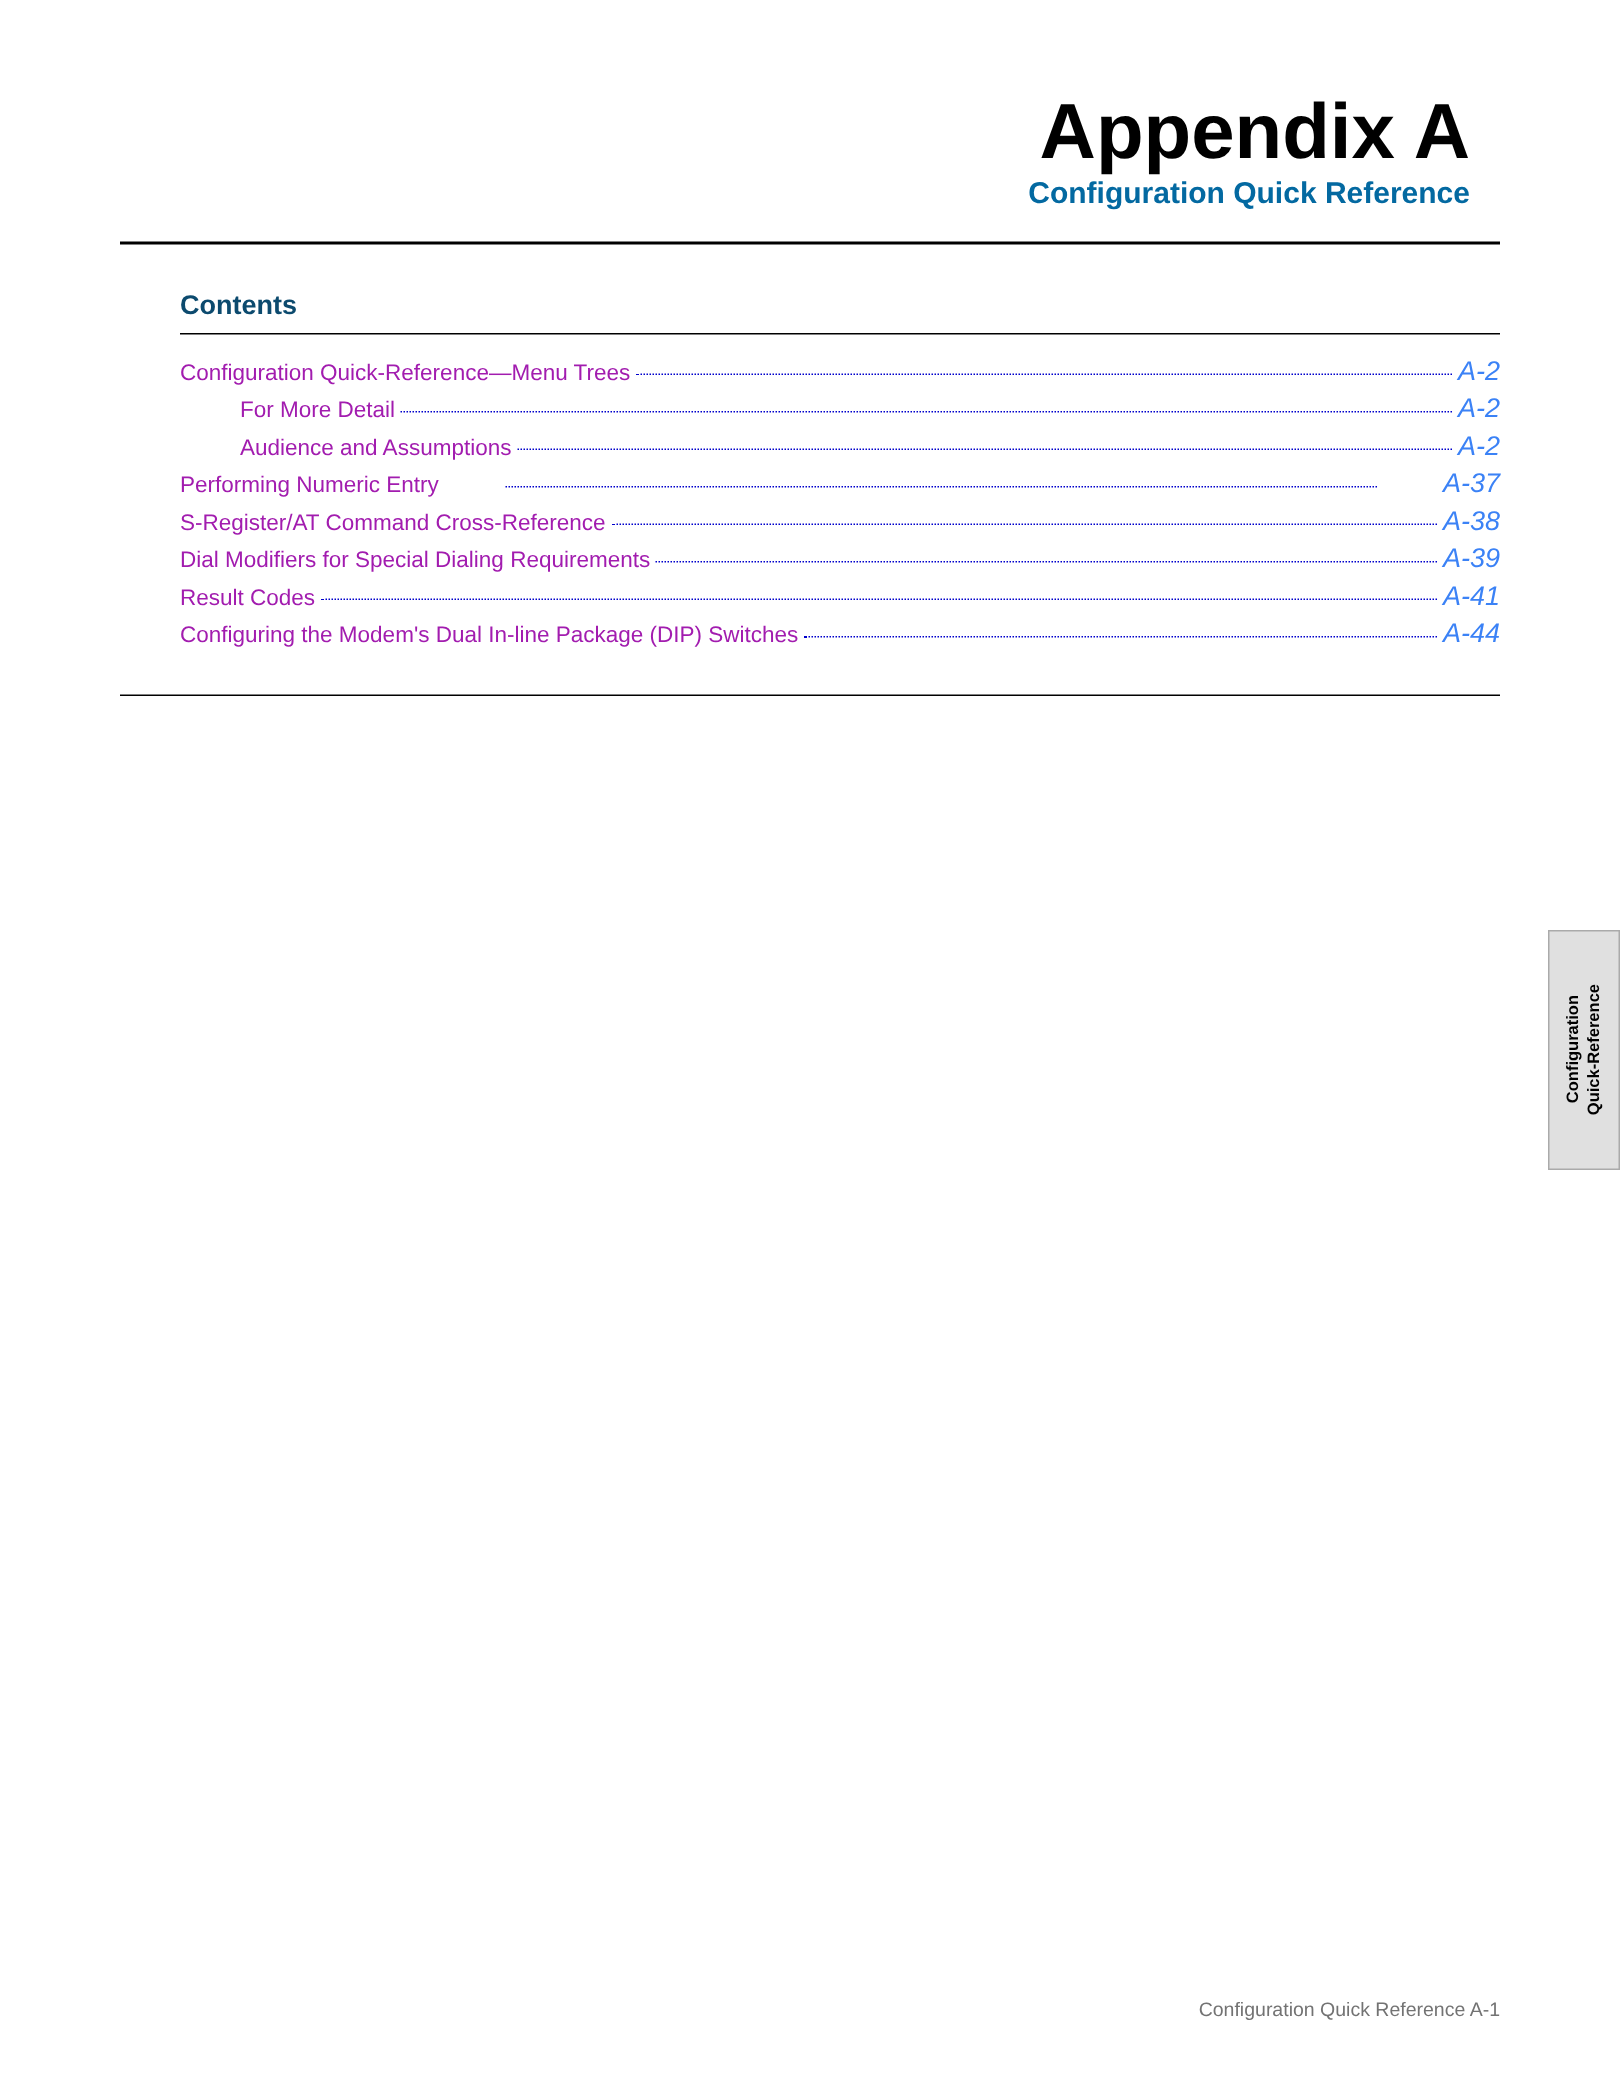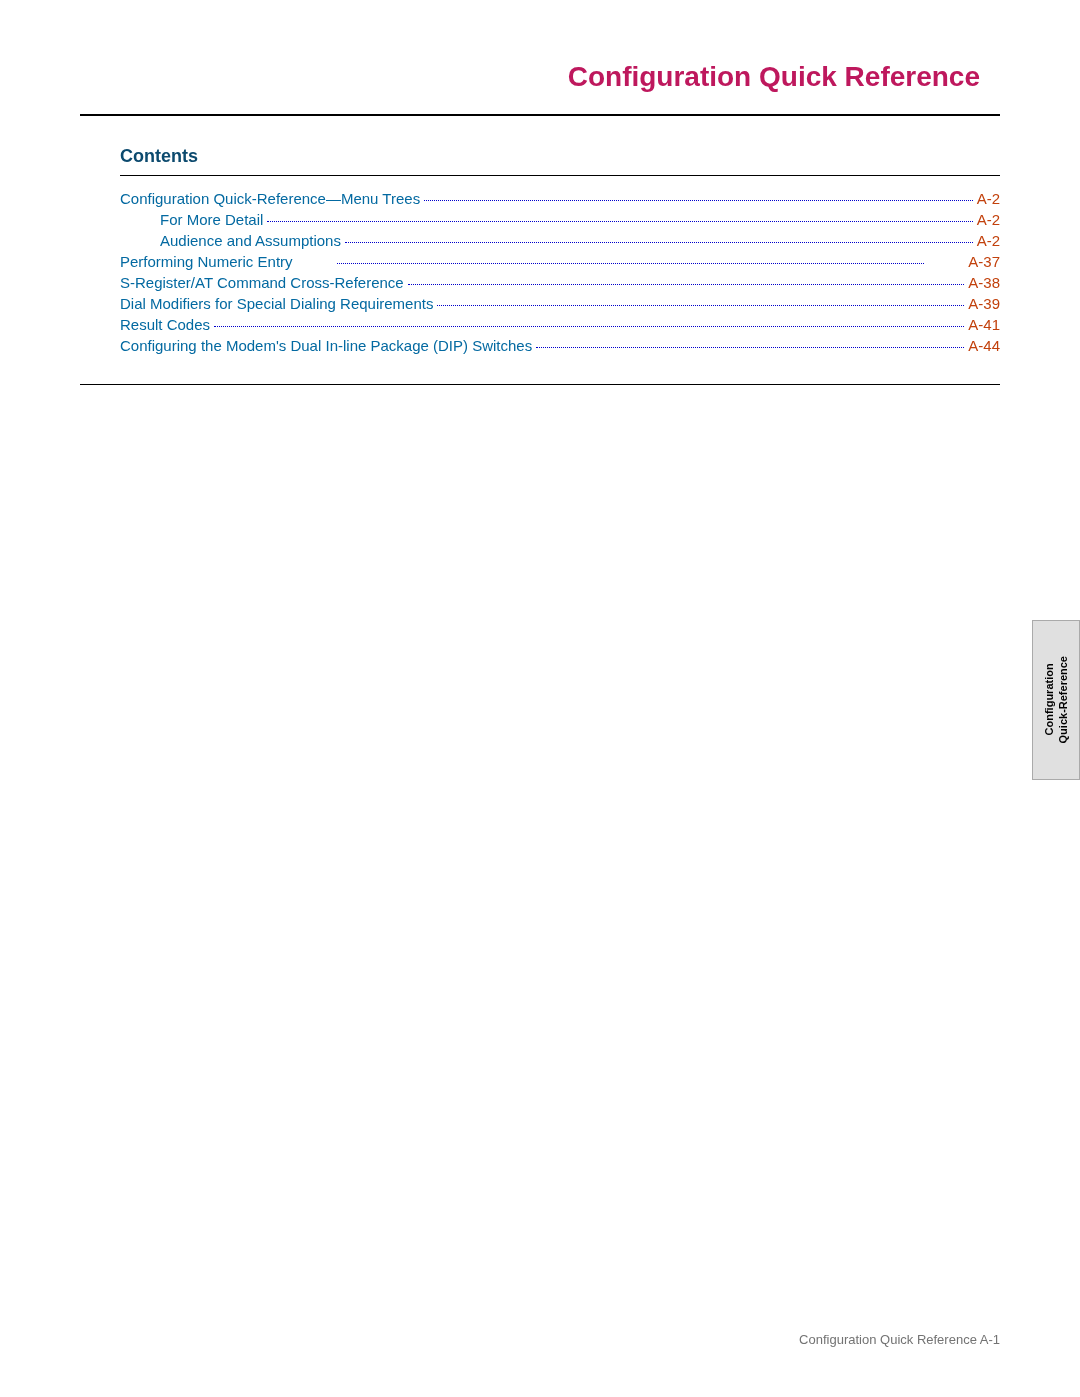--- a/index.html
+++ b/index.html
@@ -33,23 +33,23 @@
 
     .appendix-title {
       font-size: 52px;
       font-weight: bold;
       color: #000000;
       font-family: Arial, Helvetica, sans-serif;
       line-height: 1.1;
     }
 
     .appendix-subtitle {
-      font-size: 28px;
-      font-weight: bold;
-      color: #be185d;
+      font-size: 20px;
+      font-weight: bold;
+      color: #0369a1;
       font-family: Arial, Helvetica, sans-serif;
       line-height: 1.2;
     }
 
     .header-rule {
       border: none;
       border-top: 2px solid #000000;
       margin: 12px 0 30px 0;
     }
 
@@ -71,41 +71,42 @@
       margin-bottom: 14px;
     }
 
     .toc-row {
       display: flex;
       align-items: baseline;
       margin-bottom: 4px;
     }
 
     .toc-link {
-      color: #0369a1;
+      color: #a21caf;
       text-decoration: none;
       font-size: 15px;
       white-space: nowrap;
       flex-shrink: 0;
     }
 
     .toc-dots {
       flex: 1;
       border-bottom: 1px dotted #0000cc;
       margin: 0 4px;
       position: relative;
       bottom: 3px;
       overflow: hidden;
     }
 
     .toc-page {
-      color: #c2410c;
-      font-size: 15px;
+      color: #3b82f6;
+      font-size: 18px;
       white-space: nowrap;
       flex-shrink: 0;
+      font-style: italic;
     }
 
     .toc-indent-1 {
       padding-left: 40px;
     }
 
     .toc-indent-0 {
       padding-left: 0px;
     }
 
@@ -147,20 +148,21 @@
       font-size: 13px;
       color: #737373;
     }
   </style>
 </head>
 <body>
 
 <div class="page-container">
 
   <div class="header-section">
+    <div class="appendix-title">Appendix A</div>
     <div class="appendix-subtitle">Configuration Quick Reference</div>
   </div>
 
   <hr class="header-rule">
 
   <div class="contents-section">
     <div class="contents-heading">Contents</div>
     <hr class="contents-rule">
 
     <div id="toc-list">

